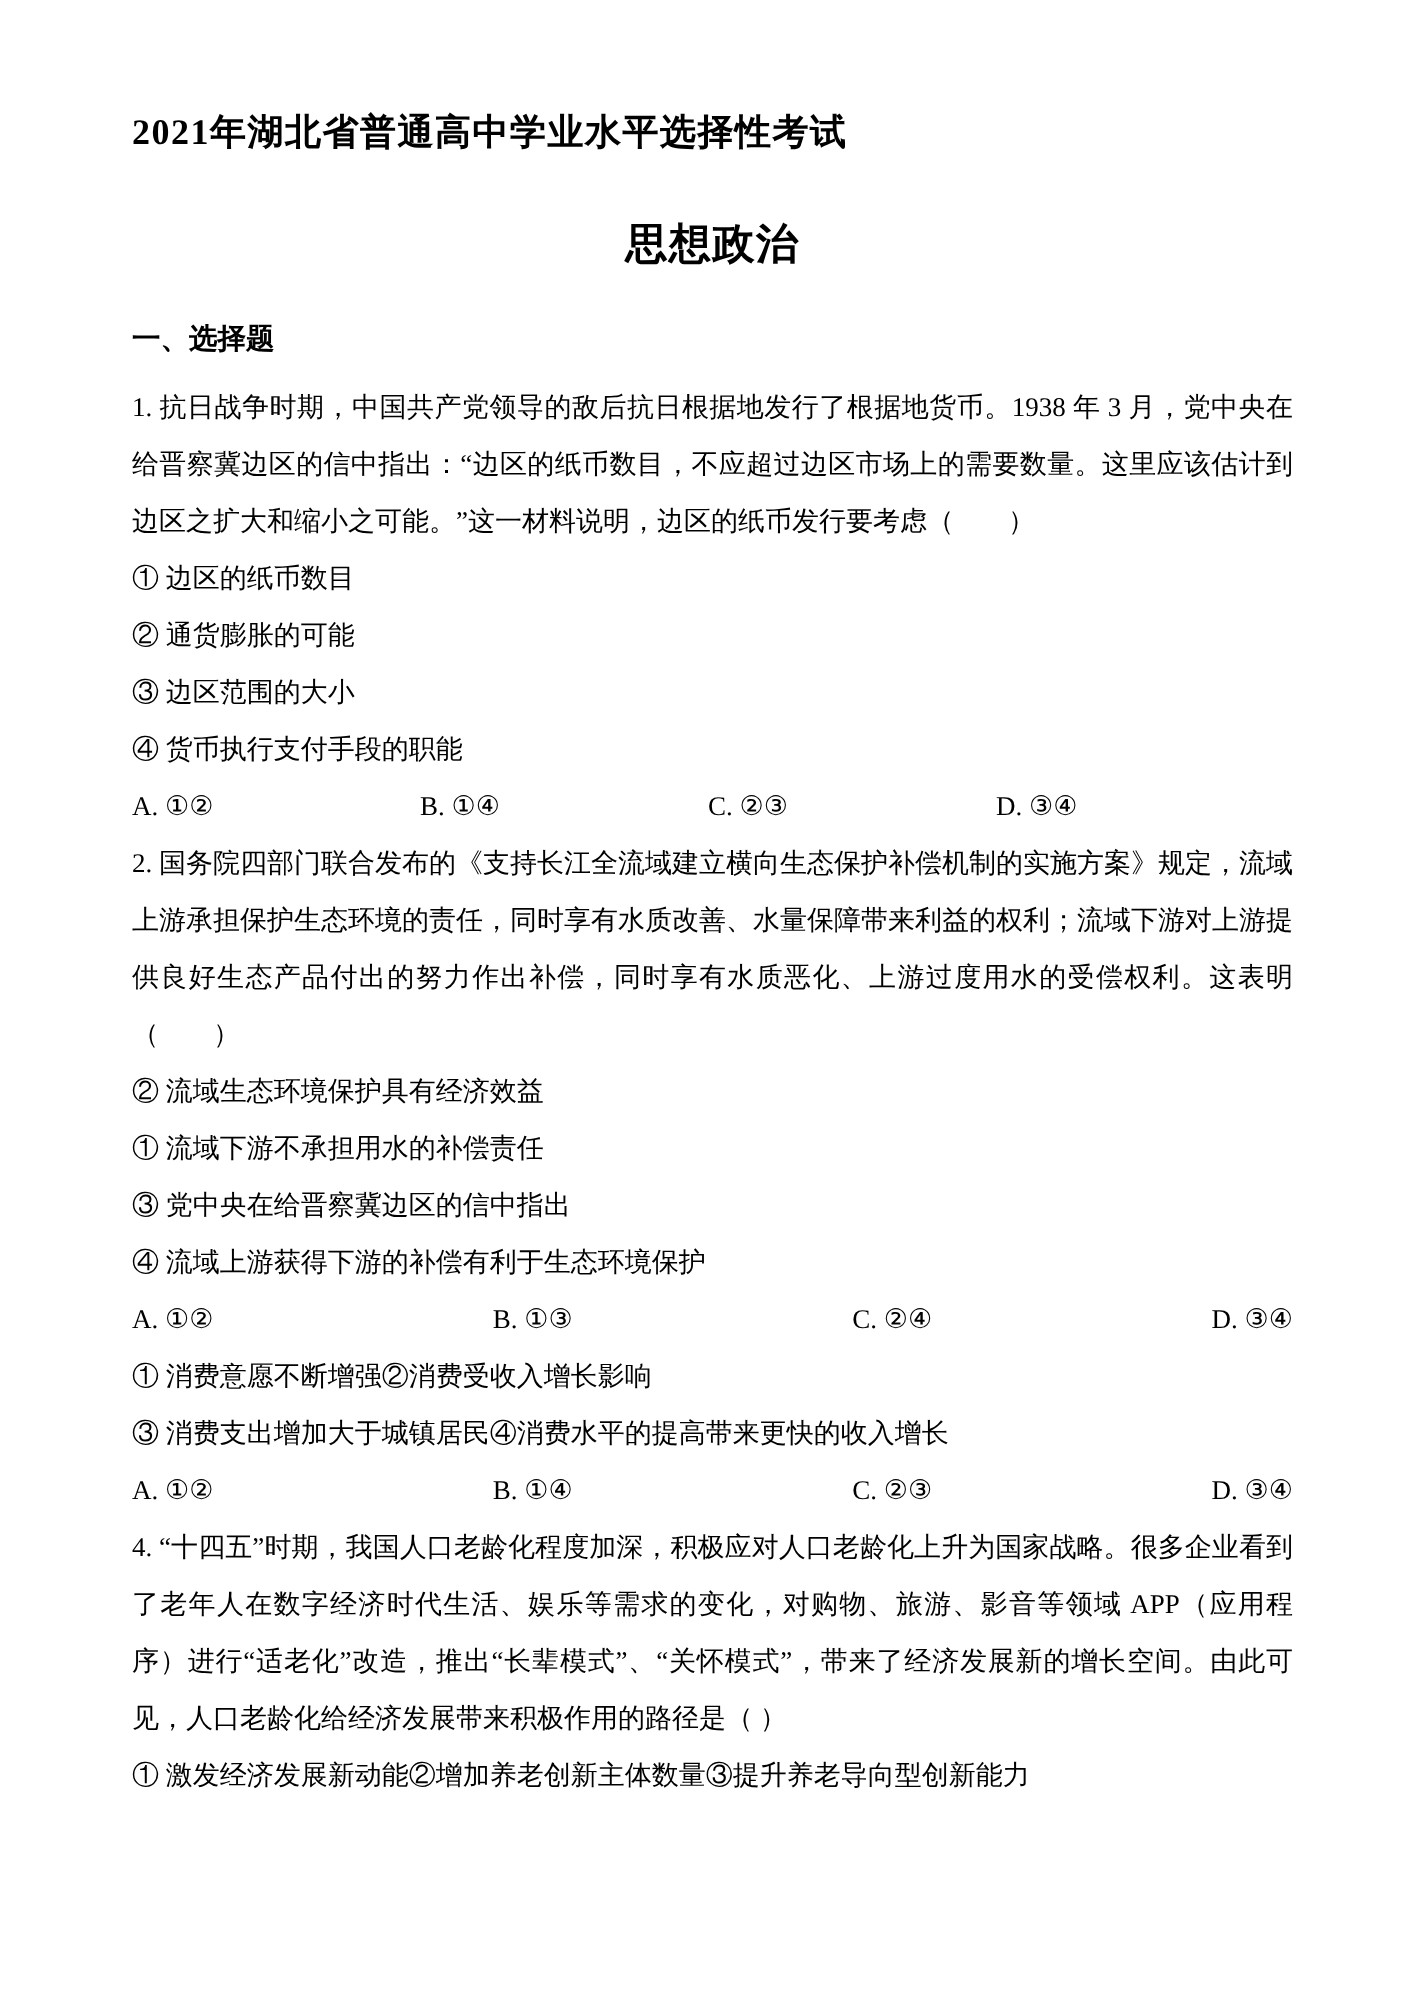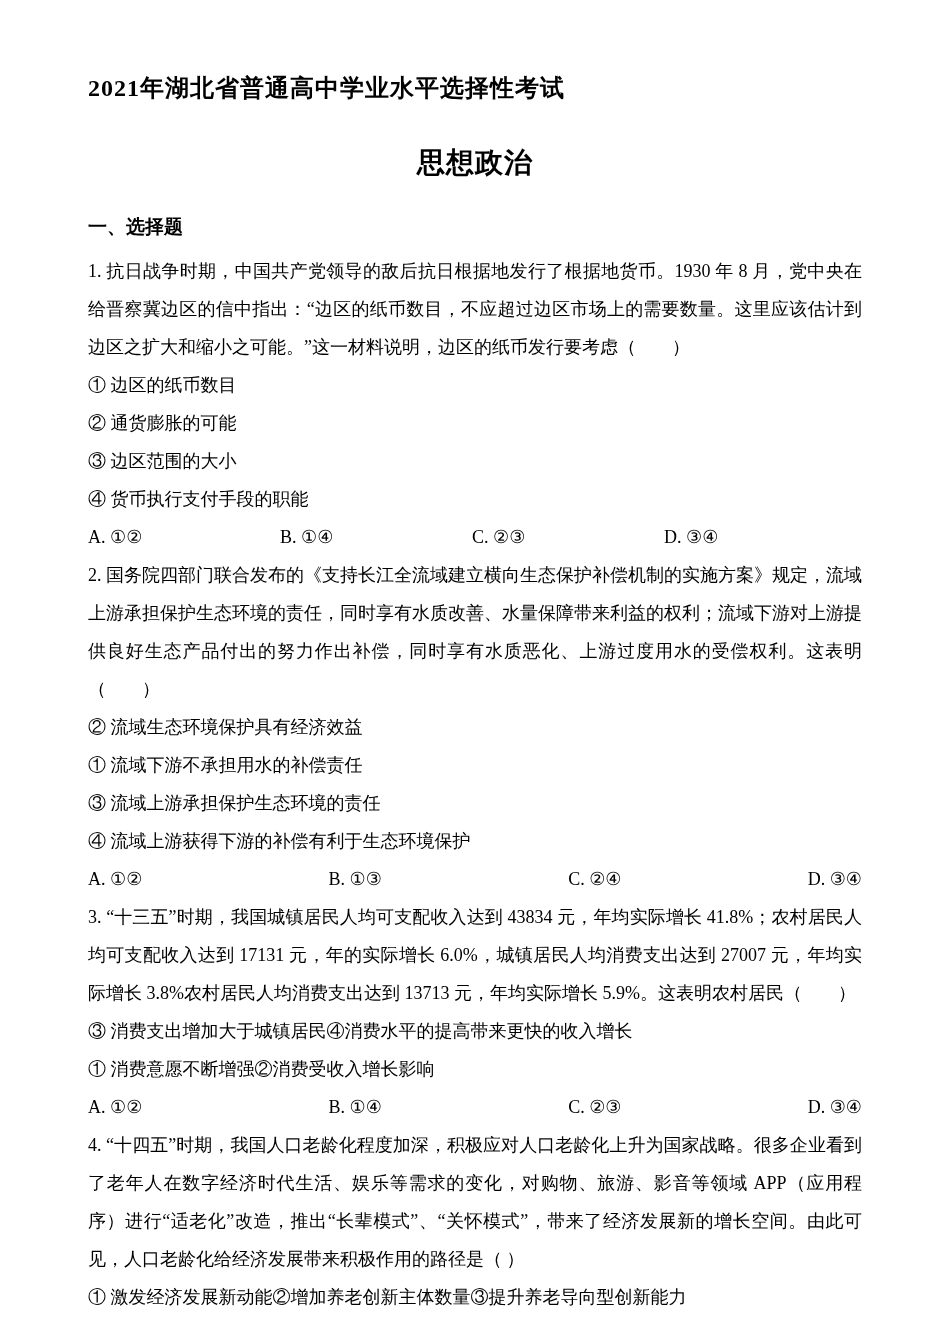--- a/index.html
+++ b/index.html
@@ -30,20 +30,21 @@
     text-align: center;
     font-size: 28px;
     font-weight: bold;
     letter-spacing: 1px;
   }
   .section-heading {
     margin: 0 0 6px 0;
     font-size: 19px;
     font-weight: bold;
     line-height: 38px;
+    font-family: Liberation Mono, monospace;
   }
   .question {
     margin: 0;
   }
   .stem {
     margin: 0;
     line-height: 38px;
     text-align: justify;
   }
   .choice {
@@ -64,51 +65,50 @@
 </head>
 <body>
 
 <div class="page">
 
   <h1 class="exam-title">2021年湖北省普通高中学业水平选择性考试</h1>
   <h2 class="exam-subtitle">思想政治</h2>
   <h3 class="section-heading">一、选择题</h3>
 
   <section class="question">
-    <p class="stem">1. 抗日战争时期，中国共产党领导的敌后抗日根据地发行了根据地货币。1930 年 8 月，党中央在给晋察冀边区的信中指出：“边区的纸币数目，不应超过边区市场上的需要数量。这里应该估计到边区之扩大和缩小之可能。”这一材料说明，边区的纸币发行要考虑（　　）</p>
+    <p class="stem">1. 抗日战争时期，中国共产党领导的敌后抗日根据地发行了根据地货币。1938 年 3 月，党中央在给晋察冀边区的信中指出：“边区的纸币数目，不应超过边区市场上的需要数量。这里应该估计到边区之扩大和缩小之可能。”这一材料说明，边区的纸币发行要考虑（　　）</p>
     <p class="choice">① 边区的纸币数目</p>
     <p class="choice">② 通货膨胀的可能</p>
     <p class="choice">③ 边区范围的大小</p>
     <p class="choice">④ 货币执行支付手段的职能</p>
     <div class="answer-row fixed">
       <span>A. ①②</span>
       <span>B. ①④</span>
       <span>C. ②③</span>
       <span>D. ③④</span>
     </div>
   </section>
 
   <section class="question">
     <p class="stem">2. 国务院四部门联合发布的《支持长江全流域建立横向生态保护补偿机制的实施方案》规定，流域上游承担保护生态环境的责任，同时享有水质改善、水量保障带来利益的权利；流域下游对上游提供良好生态产品付出的努力作出补偿，同时享有水质恶化、上游过度用水的受偿权利。这表明（　　）</p>
     <p class="choice">② 流域生态环境保护具有经济效益</p>
     <p class="choice">① 流域下游不承担用水的补偿责任</p>
-    <p class="choice">③ 流域上游承担保护生态环境的责任</p>
+    <p class="choice">③ 党中央在给晋察冀边区的信中指出</p>
     <p class="choice">④ 流域上游获得下游的补偿有利于生态环境保护</p>
     <div class="answer-row spread">
       <span>A.  ①②</span>
       <span>B.  ①③</span>
       <span>C.  ②④</span>
       <span>D.  ③④</span>
     </div>
   </section>
 
   <section class="question">
-    <p class="stem">3. “十三五”时期，我国城镇居民人均可支配收入达到 43834 元，年均实际增长 41.8%；农村居民人均可支配收入达到 17131 元，年的实际增长 6.0%，城镇居民人均消费支出达到 27007 元，年均实际增长 3.8%农村居民人均消费支出达到 13713 元，年均实际增长 5.9%。这表明农村居民（　　）</p>
+    <p class="choice">① 消费意愿不断增强②消费受收入增长影响</p>
     <p class="choice">③ 消费支出增加大于城镇居民④消费水平的提高带来更快的收入增长</p>
-    <p class="choice">① 消费意愿不断增强②消费受收入增长影响</p>
     <div class="answer-row spread">
       <span>A.  ①②</span>
       <span>B.  ①④</span>
       <span>C.  ②③</span>
       <span>D.  ③④</span>
     </div>
   </section>
 
   <section class="question">
     <p class="stem">4. “十四五”时期，我国人口老龄化程度加深，积极应对人口老龄化上升为国家战略。很多企业看到了老年人在数字经济时代生活、娱乐等需求的变化，对购物、旅游、影音等领域 APP（应用程序）进行“适老化”改造，推出“长辈模式”、“关怀模式”，带来了经济发展新的增长空间。由此可见，人口老龄化给经济发展带来积极作用的路径是（ ）</p>

